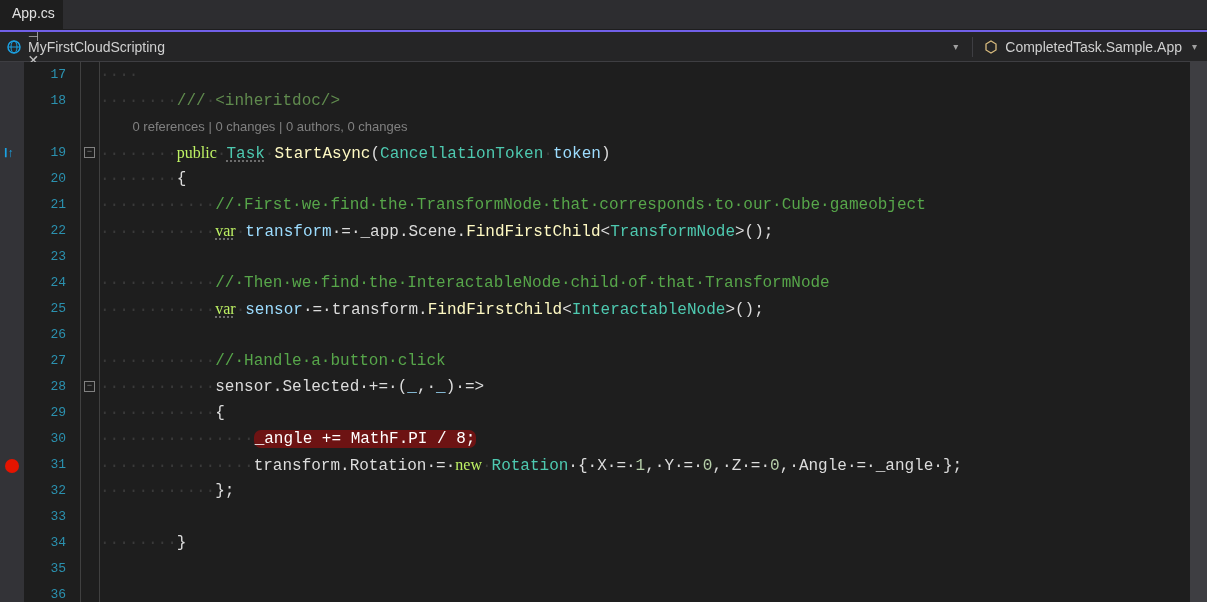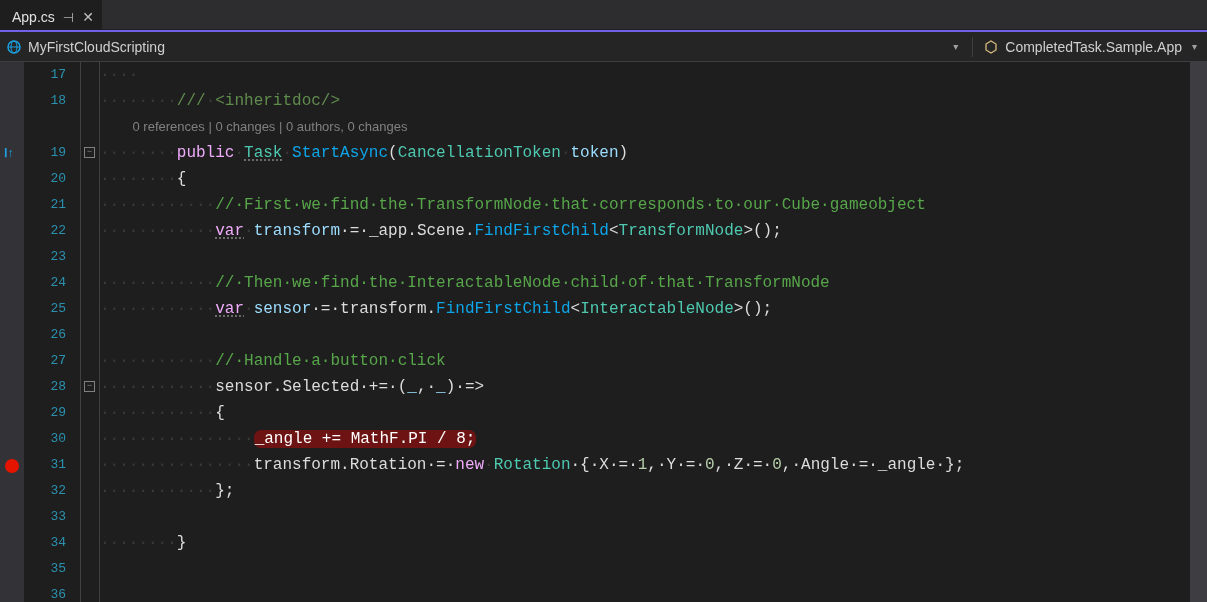--- a/index.html
+++ b/index.html
@@ -22,20 +22,21 @@
   .tab {
     background: #1e1e1e;
     padding: 4px 8px 0 12px;
     display: flex;
     align-items: center;
     gap: 8px;
     color: #e0e0e0;
     font-family: "Segoe UI", Tahoma, sans-serif;
     font-size: 14px;
     border-top: 1px solid #1e1e1e;
+    flex-direction: column;
   }
   .tab .pin { color: #b0b0b0; font-size: 13px; }
   .tab .close { color: #c0c0c0; font-size: 14px; }
   .accent-line { height: 2px; background: #7160e8; }
   .nav-bar {
     height: 30px;
     background: #252526;
     display: flex;
     align-items: center;
     gap: 6px;
@@ -82,23 +83,23 @@
   .code-col { flex: 1; background: #1e1e1e; }
   .line {
     height: 26px; line-height: 26px; white-space: pre;
     font-size: 16px;
   }
   .line.codelens {
     color: #808080; font-size: 13px;
     font-family: Liberation Sans, sans-serif;
   }
   .dot { color: #3a3a3a; }
-  .kw { color: #f0abfc; }
+  .kw { color: #bef264; font-family: Liberation Serif, serif; }
   .type { color: #4ec9b0; }
-  .meth { color: #0ea5e9; }
+  .meth { color: #fef9c3; }
   .param { color: #9cdcfe; }
   .comment { color: #57a64a; }
   .doccomment { color: #608b4e; }
   .str, .num { color: #b5cea8; }
   .plain { color: #dcdcdc; }
   .under { text-decoration: underline dotted #808080; text-underline-offset: 3px; }
   .hl {
     background: #6d1313;
     color: #fff; padding: 0 1px; border-radius: 7px;
   }

